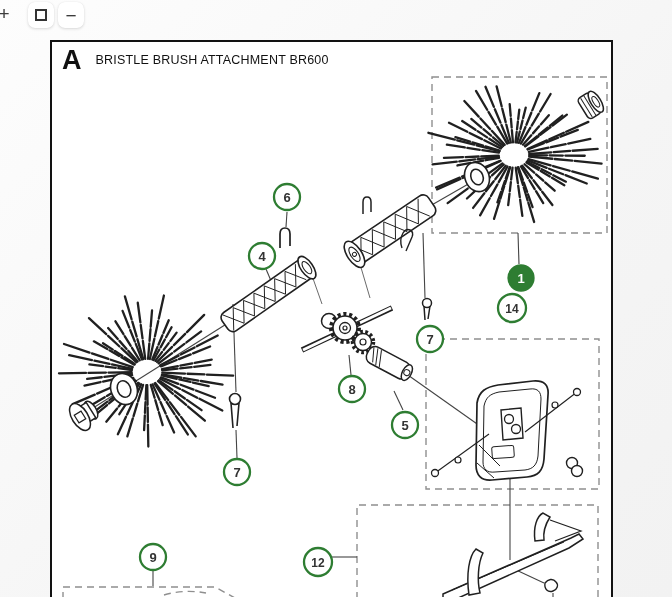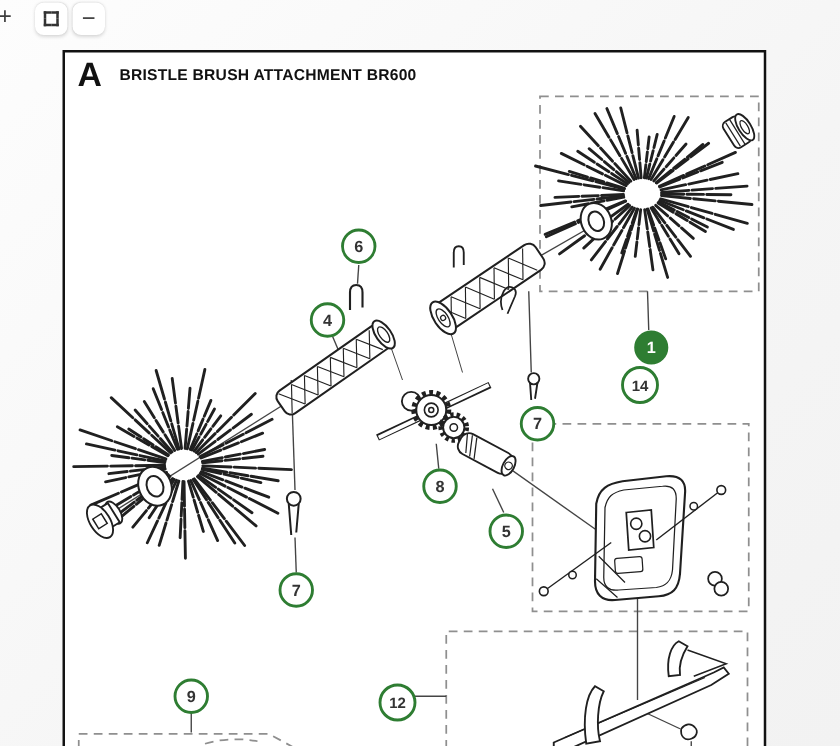--- a/index.html
+++ b/index.html
@@ -24,21 +24,21 @@
   .corners i.tr{right:0;top:0;border-right-width:2px;border-top-width:2px;}
   .corners i.bl{left:0;bottom:0;border-left-width:2px;border-bottom-width:2px;}
   .corners i.br{right:0;bottom:0;border-right-width:2px;border-bottom-width:2px;}
   
   .page{
     position:absolute;left:50px;top:40px;width:563px;height:600px;
     background:#ffffff;border:2px solid #121212;box-sizing:border-box;
   }
   .pagehead{position:absolute;left:10px;top:4px;display:flex;align-items:flex-start;z-index:5;}
   .sect{font-size:27px;font-weight:bold;color:#111;line-height:1.05;}
-  .ptitle{font-size:12.5px;font-weight:bold;color:#111;margin:7px 0 0 14px;letter-spacing:.2px;}
+  .ptitle{font-size:12.5px;font-weight:normal;color:#111;margin:7px 0 0 14px;letter-spacing:.2px;}
   svg{position:absolute;left:0;top:0;}
   svg text.co{font-family:"Liberation Sans",sans-serif;font-weight:bold;fill:#333;}
   svg text.co.w{fill:#ffffff;}
 </style>
 </head>
 <body>
 
 <button class="tbtn" id="zoomin">
   <span class="glyph">+</span>
 </button>

